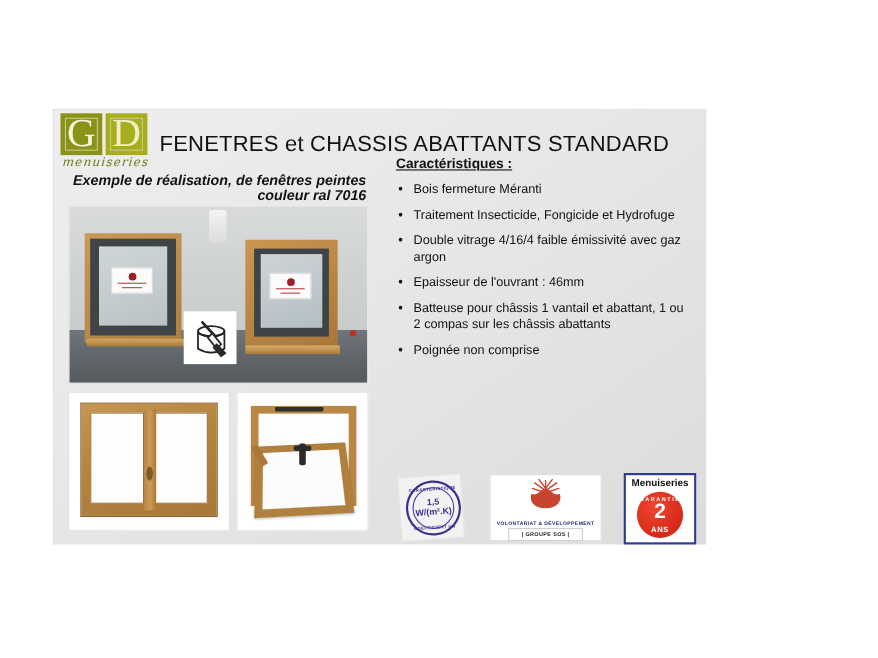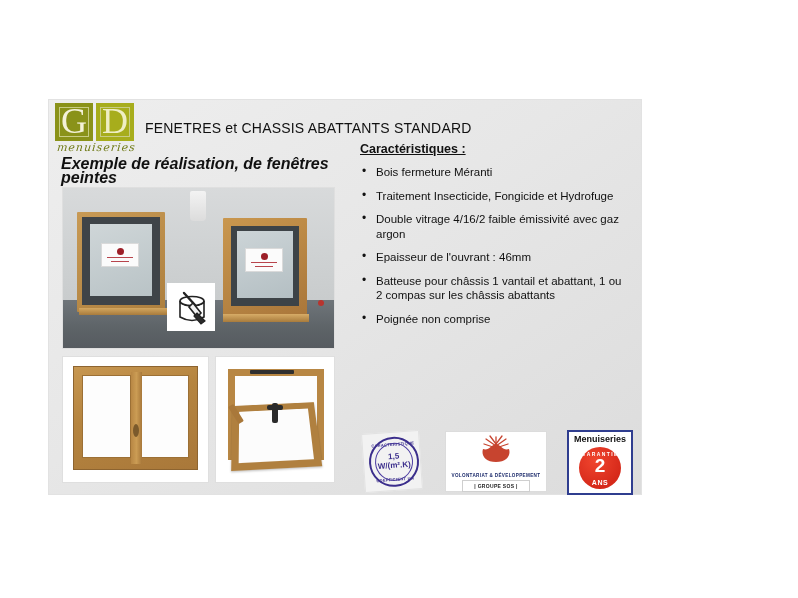--- a/index.html
+++ b/index.html
@@ -21,27 +21,27 @@
     color:#f4f2d8;font-family:"Liberation Serif",serif;font-size:36px;line-height:40px;
     text-align:center;font-weight:400;}
   .logo-sq.b .logo-letter{color:#efeec4;}
   .logo-inner-line{position:absolute;left:4px;top:4px;right:4px;bottom:4px;border:1px solid #c8cc84;}
   #logo-word{position:absolute;left:4px;top:38px;font-family:"DejaVu Serif",serif;
     font-style:italic;font-size:11px;color:#6f7a16;letter-spacing:1px;transform:skewX(-6deg);}
 
   
   #title{
     position:absolute;left:96px;top:20px;width:470px;
-    font-size:14px;color:#111;letter-spacing:.2px;white-space:nowrap;
+    font-size:20px;color:#111;letter-spacing:.2px;white-space:nowrap;
   }
 
   
   #subtitle{
-    position:absolute;left:12px;top:57px;width:272px;text-align:left;
-    font-weight:bold;font-style:italic;font-size:16px;color:#111;line-height:14px;
+    position:absolute;left:12px;top:57px;width:272px;text-align:right;
+    font-weight:bold;font-style:italic;font-size:13px;color:#111;line-height:14px;
   }
 
   .photo{position:absolute;background:#fff;border:1px solid #dfdfdf;overflow:hidden;}
   #photo-top{left:13px;top:87px;width:271px;height:160px;}
   #photo-bl{left:13px;top:256px;width:145px;height:125px;}
   #photo-br{left:166px;top:256px;width:118px;height:125px;}
 
   
   .room-wall{position:absolute;left:0;top:0;width:100%;height:70%;
     background:linear-gradient(180deg,#d8dadb 0%,#cfd2d3 55%,#c9cccd 100%);}
@@ -146,20 +146,21 @@
       <div class="logo-inner-line"></div>
       <div class="logo-letter">D</div>
     </div>
     <div id="logo-word">menuiseries</div>
   </div>
 
   <div id="title">FENETRES et CHASSIS ABATTANTS STANDARD</div>
 
   <div id="subtitle">
     <div>Exemple de réalisation, de fenêtres peintes</div>
+    <div>couleur ral 7016</div>
   </div>
 
   <div class="photo" id="photo-top">
     <div class="room-wall"></div>
     <div class="room-floor"></div>
     <div class="lamp"></div>
 
     <div class="win-sample" style="left:14px;top:24px;width:88px;height:100px;">
       <div class="outer" style="background:linear-gradient(150deg,#c89a55,#ad7f3e);"></div>
       <div class="inner" style="left:5px;top:5px;right:5px;bottom:7px;background:#3f4448;"></div>
@@ -220,21 +221,21 @@
       <div class="tw-handle" style="left:50%;margin-left:-3px;top:46px;"></div>
       <div class="tw-hinge" style="left:10px;top:54px;width:20px;transform:rotate(58deg);background:#a9783a;height:6px;"></div>
     </div>
   </div>
 
   <div id="features">
     <h2>Caractéristiques :</h2>
     <ul>
       <li>Bois fermeture Méranti</li>
       <li>Traitement Insecticide, Fongicide et Hydrofuge</li>
-      <li>Double vitrage 4/16/2 faible émissivité avec gaz argon</li>
+      <li>Double vitrage 4/16/4 faible émissivité avec gaz argon</li>
       <li>Epaisseur de l'ouvrant : 46mm</li>
       <li>Batteuse pour châssis 1 vantail et abattant, 1 ou 2 compas sur les châssis abattants</li>
       <li>Poignée non comprise</li>
     </ul>
   </div>
 
   <div id="certs">
 
     <div class="cert" id="cert-thermal">
       <div class="stamp">

